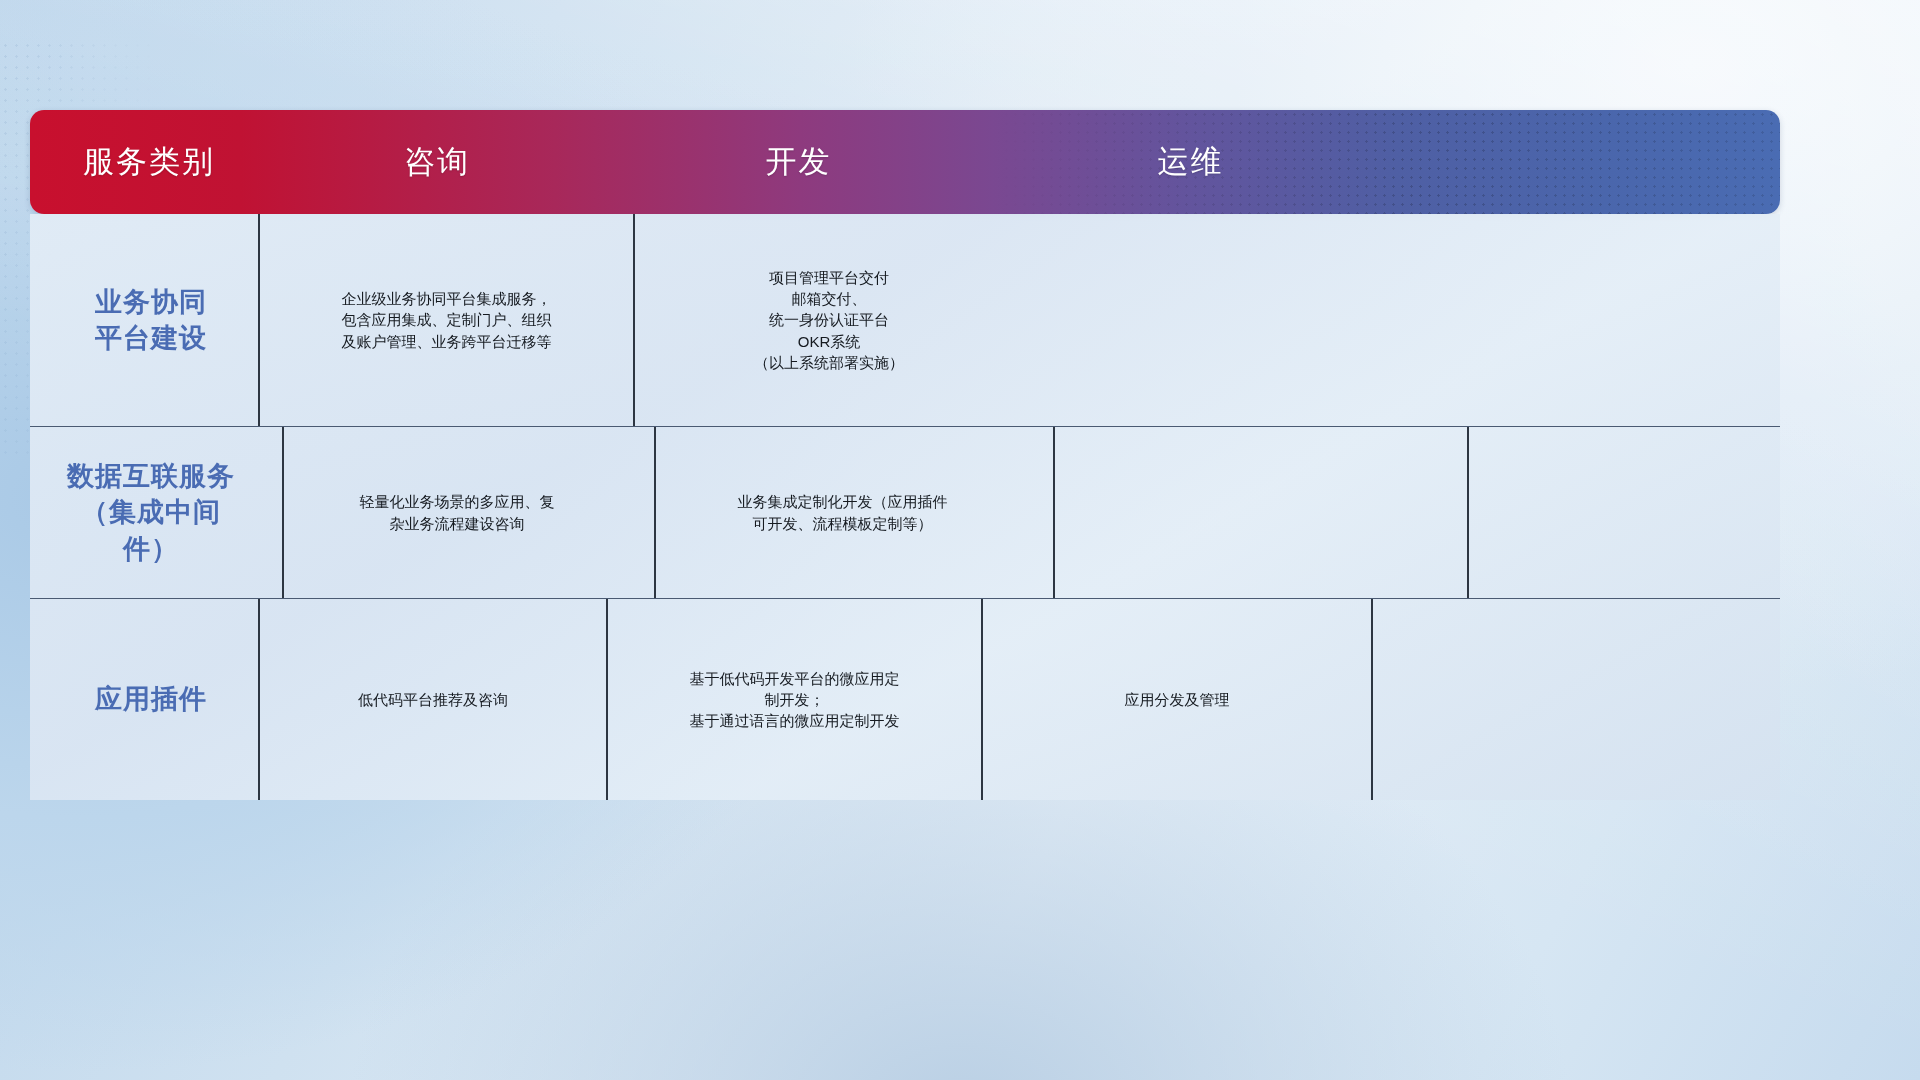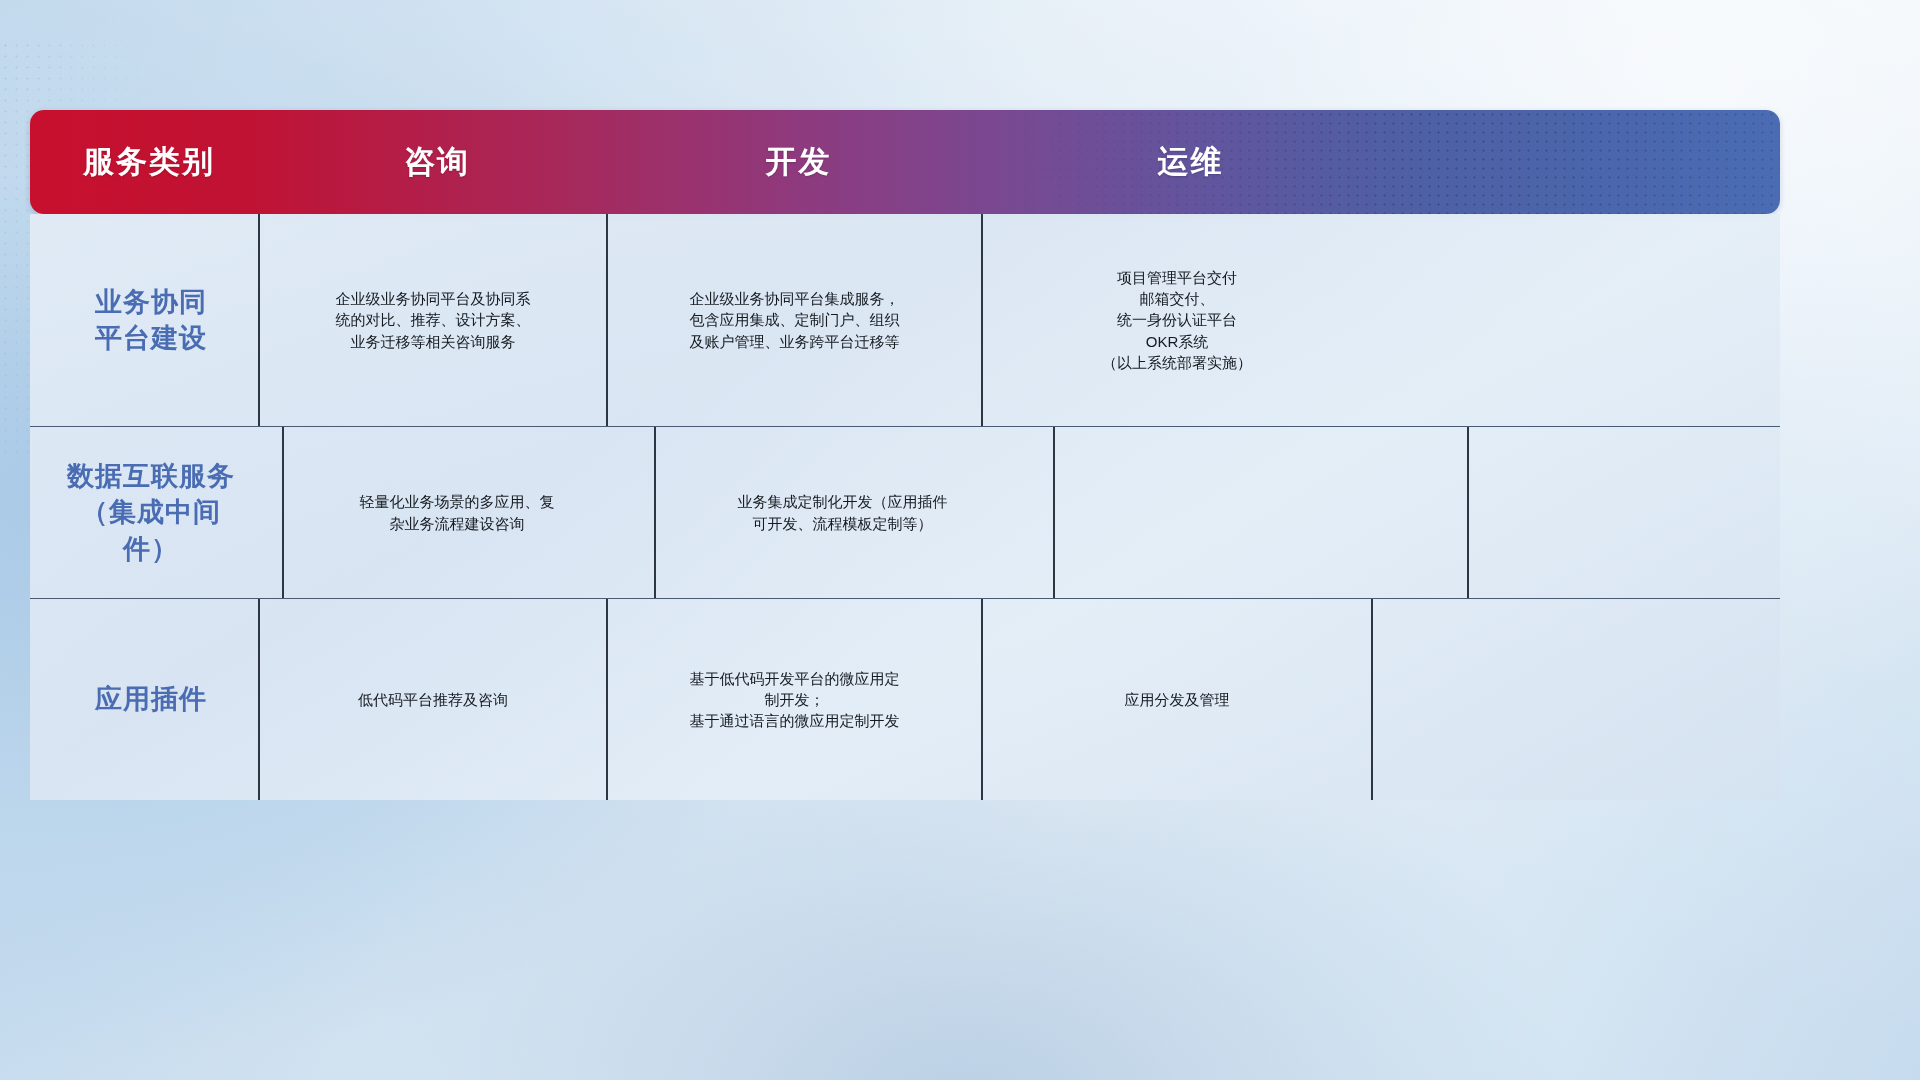--- a/index.html
+++ b/index.html
@@ -73,21 +73,21 @@
     position: absolute; inset: 0;
     background-image: radial-gradient(rgba(0,0,0,0.20) 1px, transparent 1.3px);
     background-size: 9px 9px;
     -webkit-mask-image: linear-gradient(90deg, rgba(0,0,0,0) 55%, rgba(0,0,0,.85) 80%, rgba(0,0,0,.55) 100%);
             mask-image: linear-gradient(90deg, rgba(0,0,0,0) 55%, rgba(0,0,0,.85) 80%, rgba(0,0,0,.55) 100%);
     pointer-events: none;
   }
   .hcell {
     color: #ffffff;
     font-size: 31px;
-    font-weight: bold;
+    font-weight: normal;
     letter-spacing: 2px;
     text-align: center;
     position: relative;
     z-index: 2;
     text-shadow: 0 1px 2px rgba(0,0,0,0.18);
     padding-left: 10px;
   }
 
   
   #table-body {
@@ -157,23 +157,20 @@
     <div class="hcell c1">咨询</div>
     <div class="hcell c2">开发</div>
     <div class="hcell c4">运维</div>
   </div>
 
   <div id="table-body">
 
     <div class="trow r1">
       <div class="tcell label c0">业务协同
 平台建设</div>
-      <div class="tcell c1">企业级业务协同平台及协同系
-统的对比、推荐、设计方案、
-业务迁移等相关咨询服务</div>
       <div class="tcell c2">企业级业务协同平台集成服务，
 包含应用集成、定制门户、组织
 及账户管理、业务跨平台迁移等</div>
       <div class="tcell c3">项目管理平台交付
 邮箱交付、
 统一身份认证平台
 OKR系统
 （以上系统部署实施）</div>
     </div>
 

